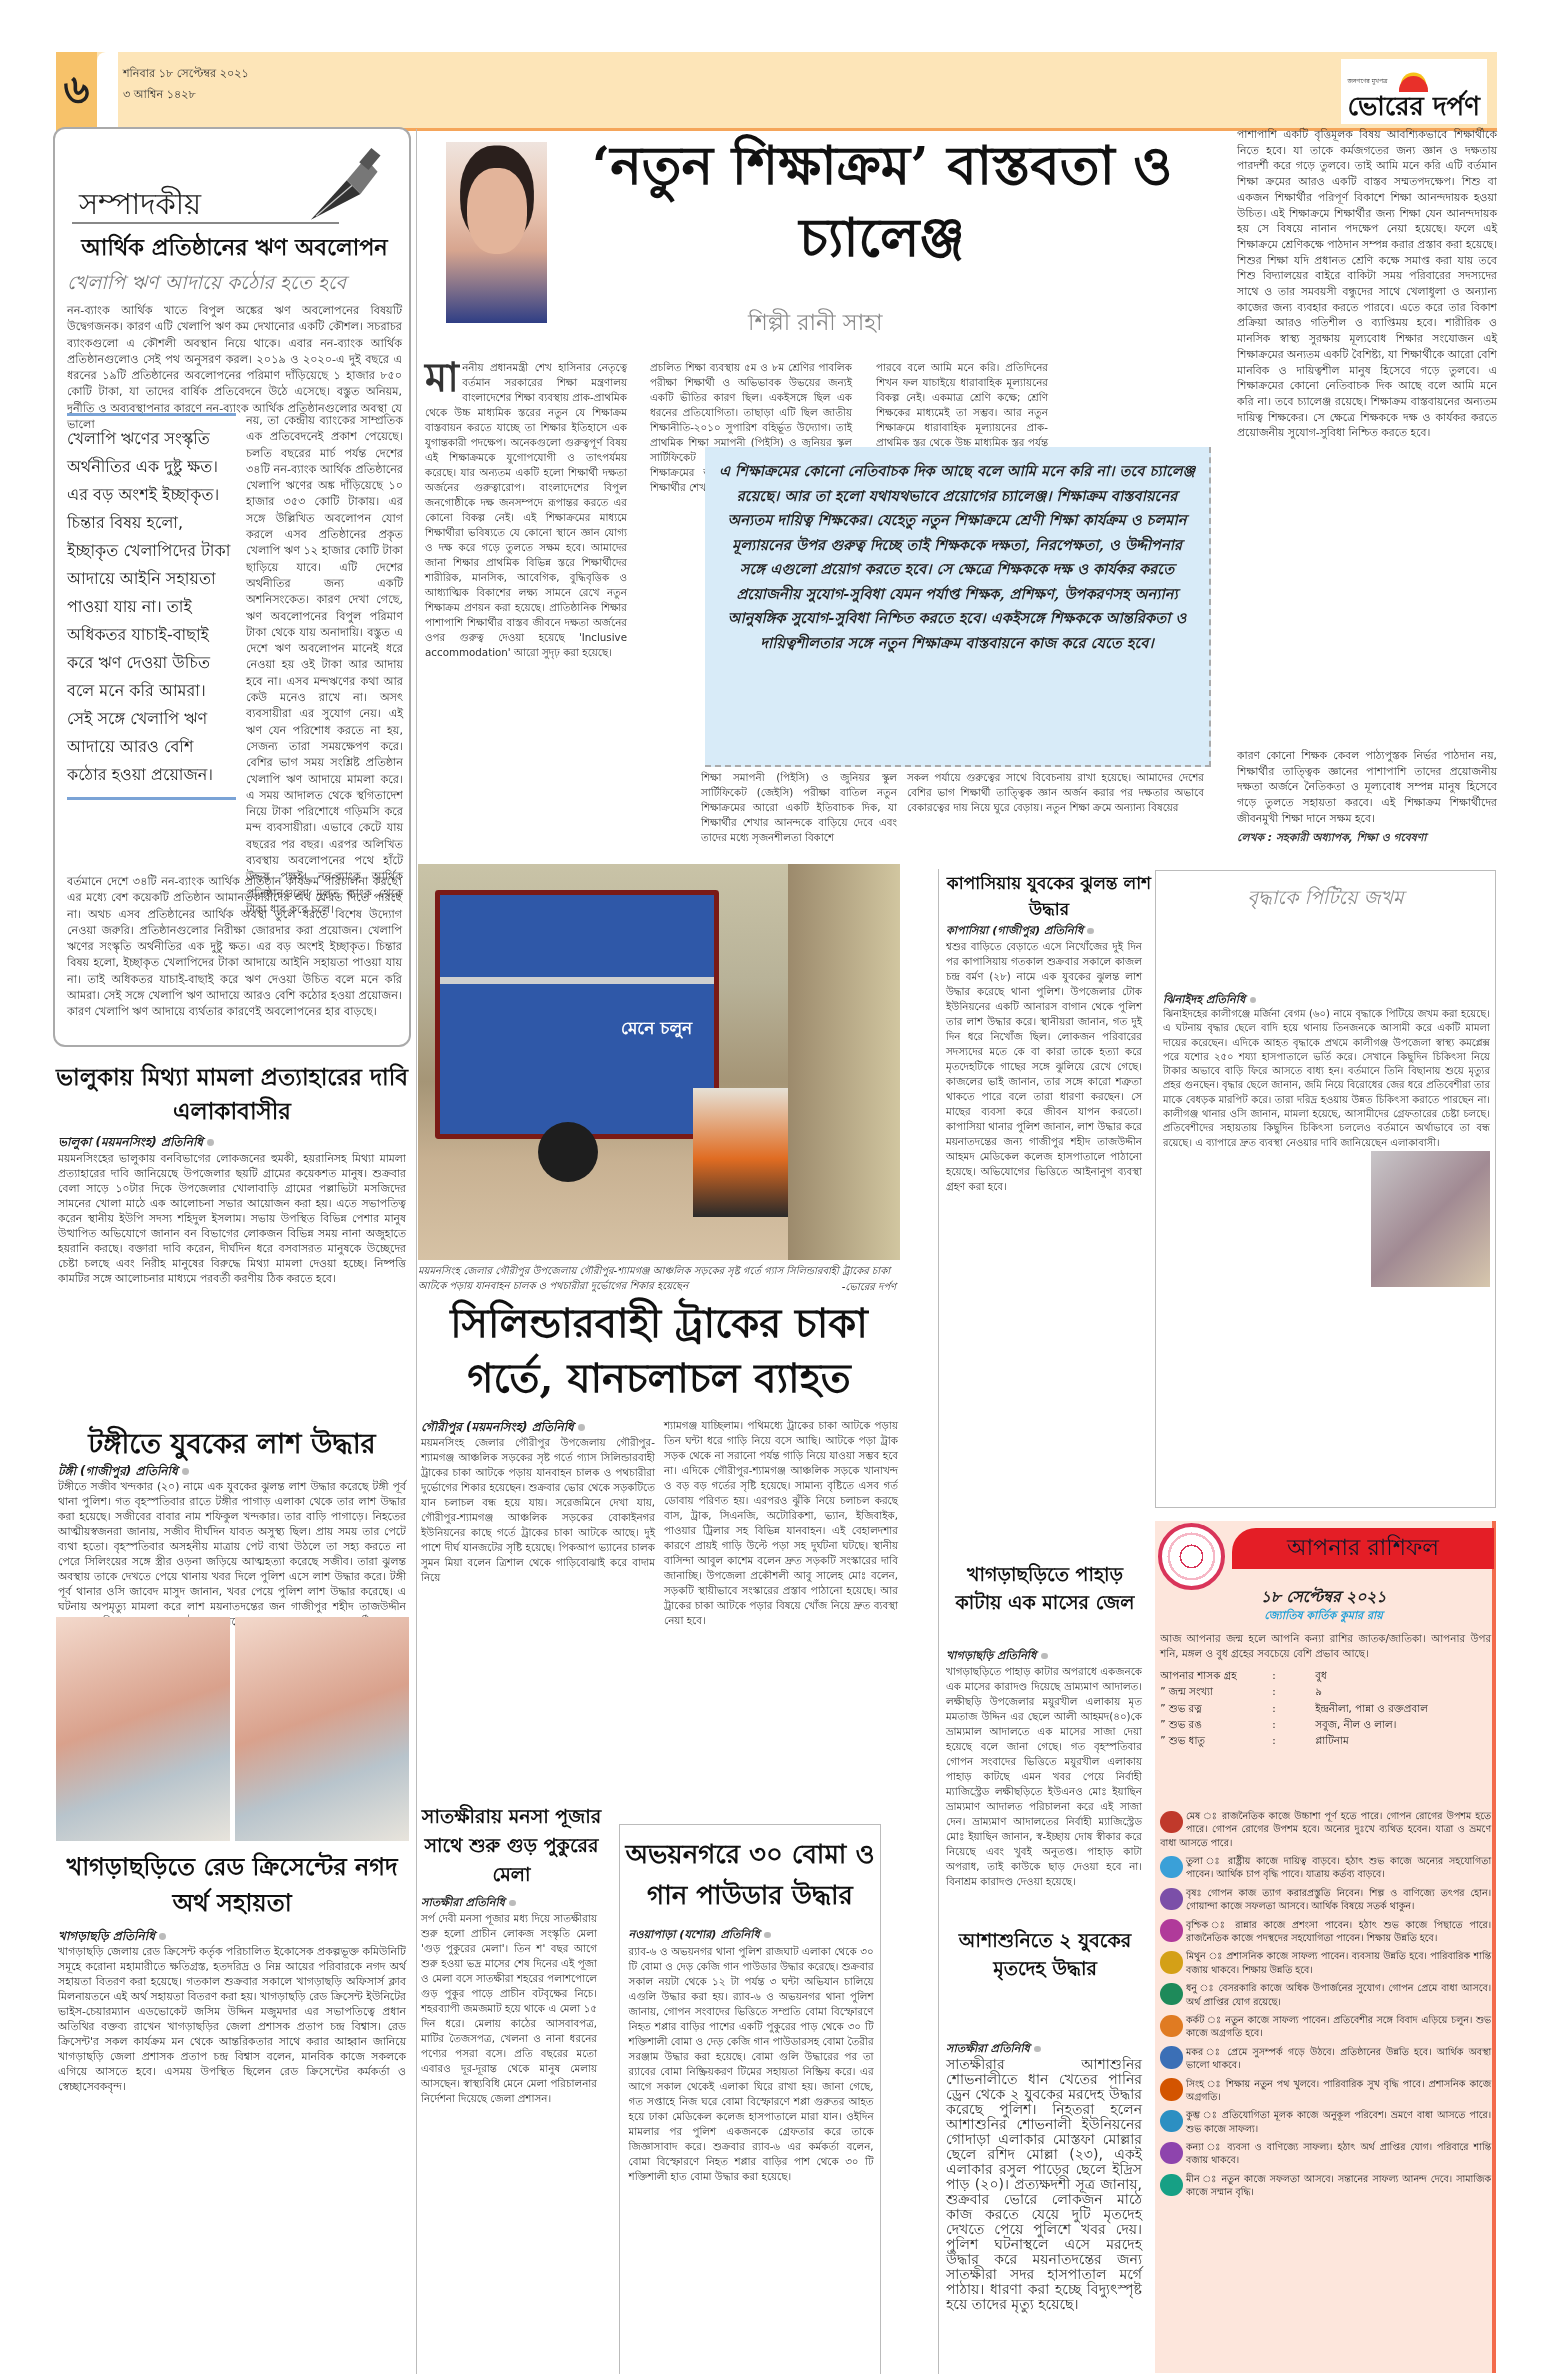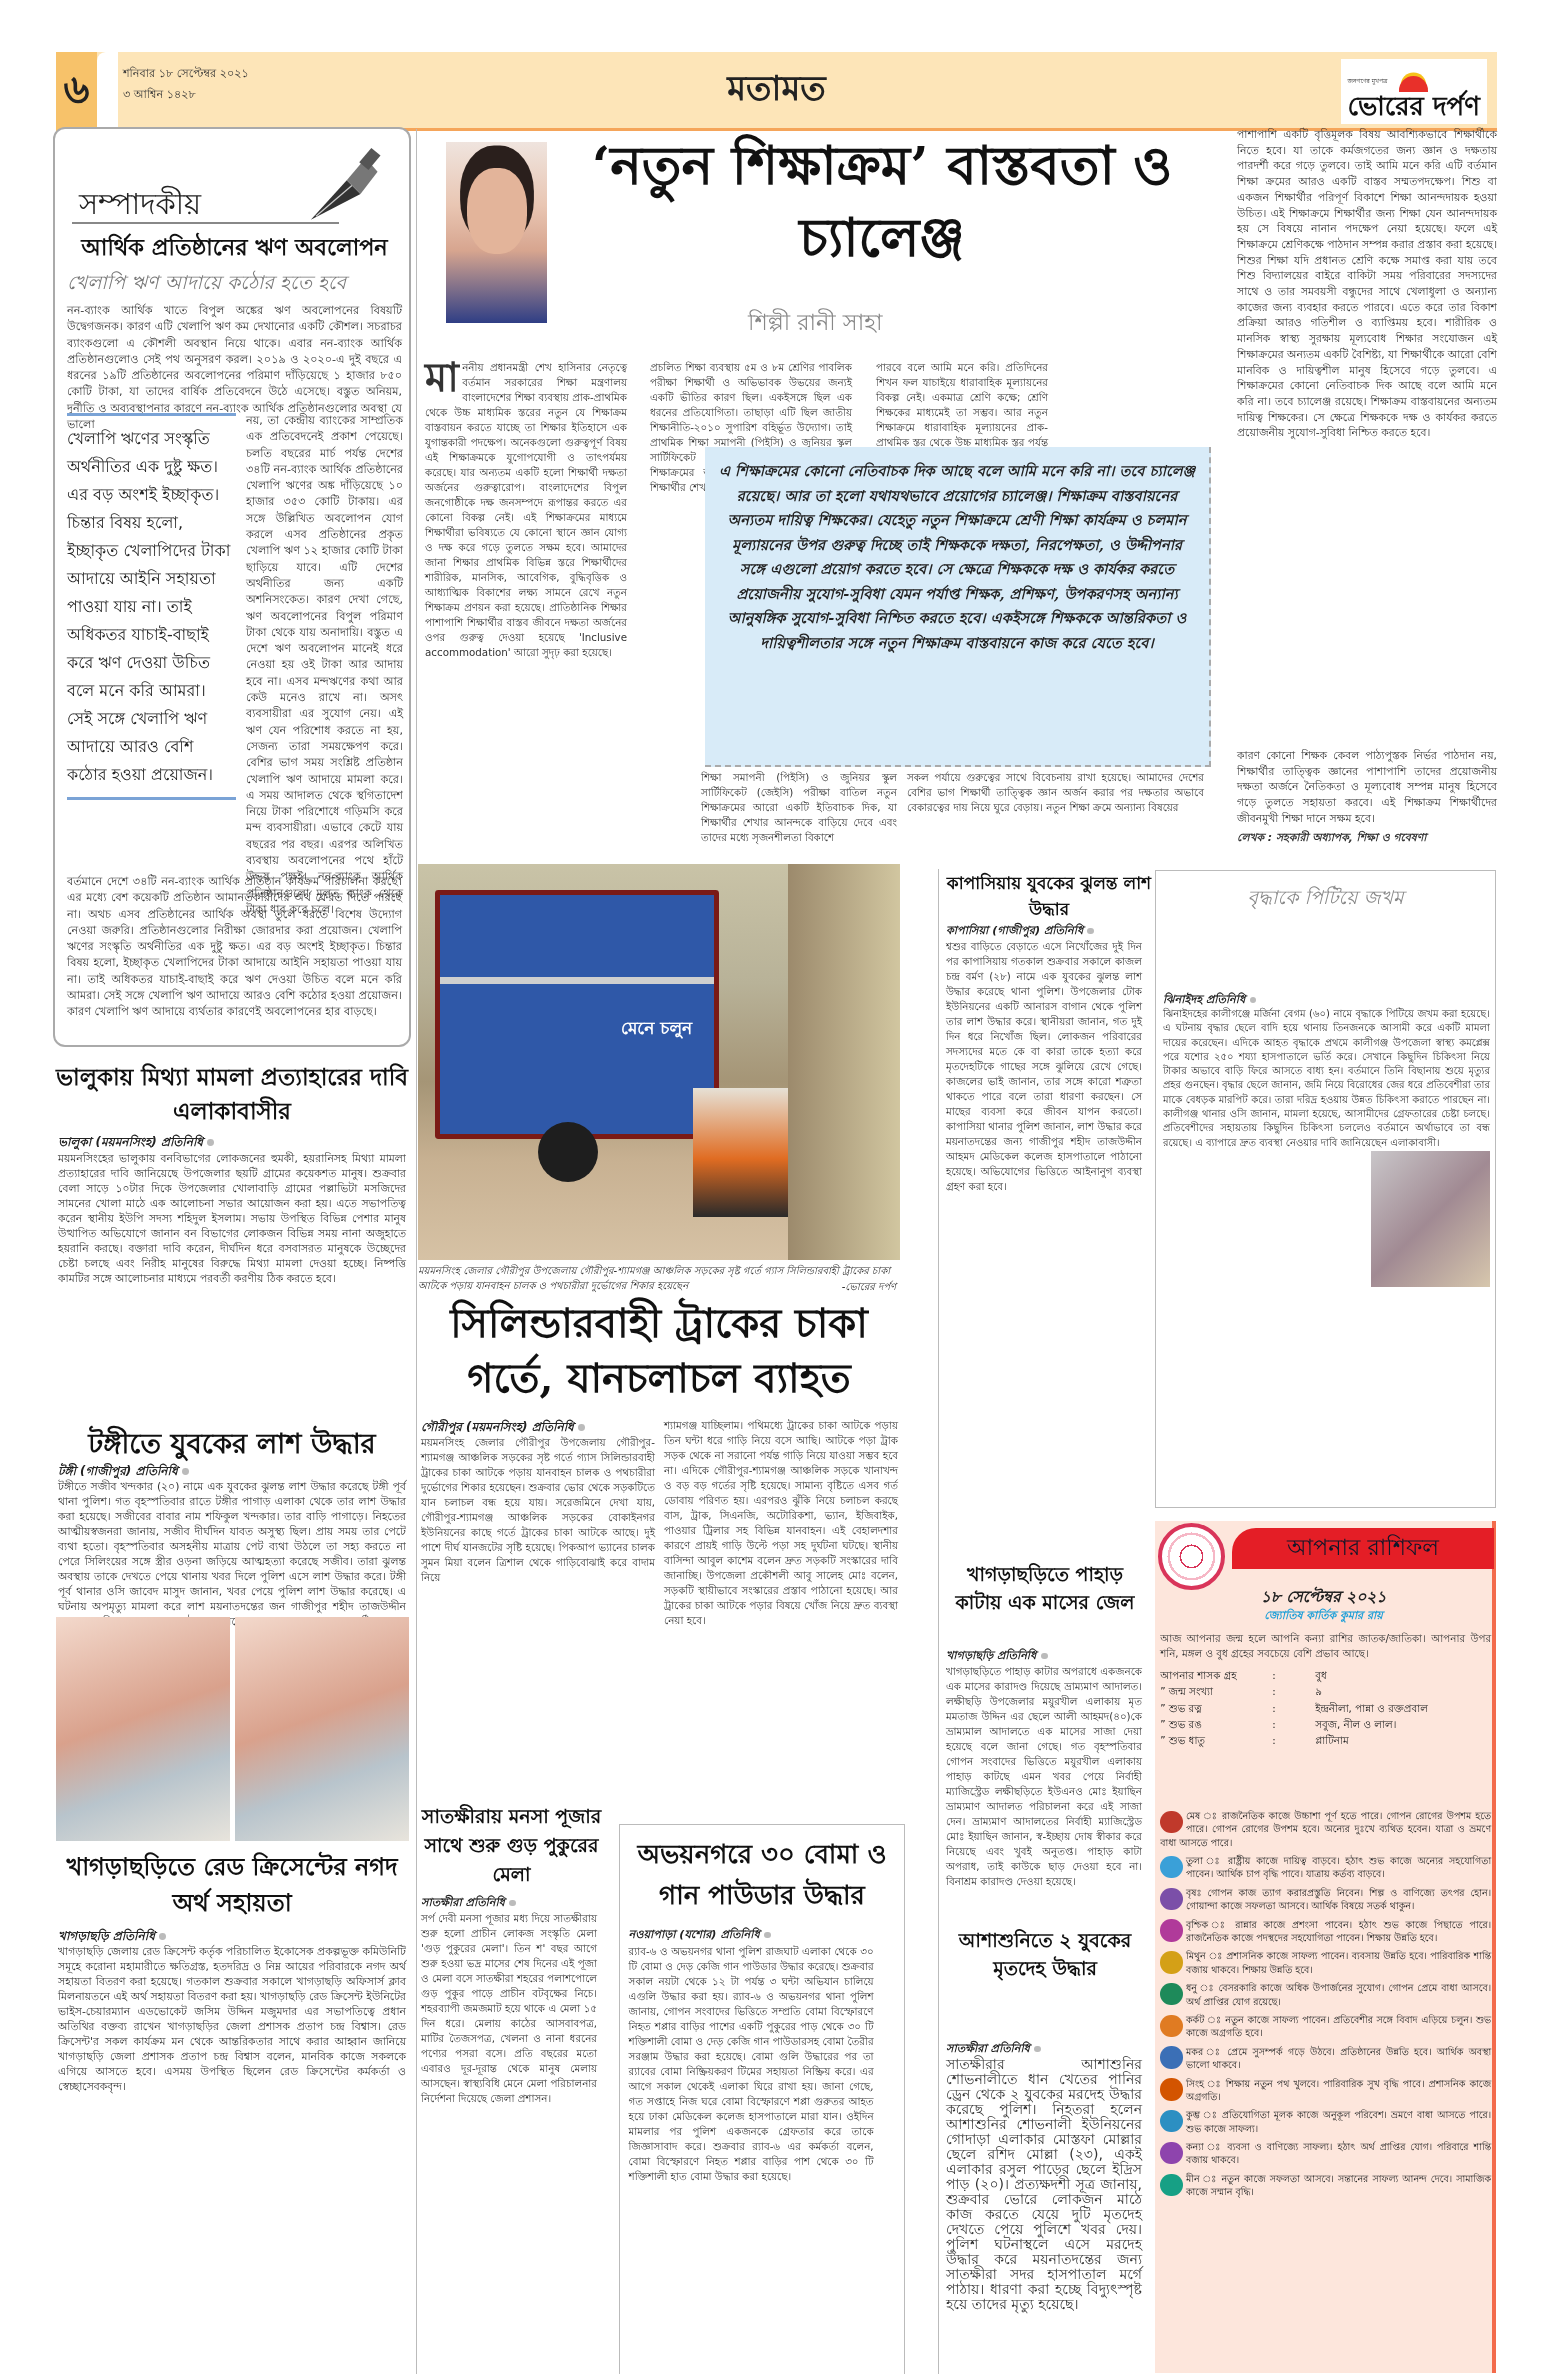--- a/index.html
+++ b/index.html
@@ -85,21 +85,21 @@
 #thrash-photo{left:215px;top:280px;width:119px;height:136px;background:linear-gradient(135deg,#c9c6c9,#a18a93 50%,#d7c7ad)}
 
 #hill-hl{left:946px;top:1561px;width:198px;font-size:19px;line-height:27.5px}
 #hill-by{left:946px;top:1647px;font-size:11.2px}
 #hill-body{left:946px;top:1664px;width:196px;font-size:10.3px;line-height:15px}
 
 #satk-hl{left:421px;top:1802px;width:181px;font-size:19px;line-height:29px}
 #satk-by{left:421px;top:1894px;font-size:11.2px}
 #satk-body{left:421px;top:1911px;width:176px;font-size:10.3px;line-height:15px}
 
-#bomb-box{left:619px;top:1824px;width:286px;height:550px;border:1.7px solid #bbb;border-bottom:none}
+#bomb-box{left:619px;top:1824px;width:262px;height:550px;border:1.7px solid #bbb;border-bottom:none}
 #bomb-hl{left:0;top:8.6px;width:100%;font-size:26px;line-height:41px}
 #bomb-by{left:8.6px;top:101px;font-size:11.2px}
 #bomb-body{left:8.6px;top:119px;width:245px;font-size:10.3px;line-height:15px}
 #ashash-hl{left:946px;top:1927px;width:198px;font-size:19px;line-height:27.5px}
 #ashash-by{left:946px;top:2040px;font-size:11.2px}
 #ashash-body{left:946px;top:2057px;width:196px;font-size:14px;line-height:15px}
 .vrule{width:0.9px;background:#bbb}
 
 #horo-box{left:1155px;top:1521px;width:341px;height:852px;background:#fde6dc;border-right:4.3px solid #f36b4c}
 #horo-banner{left:77px;top:6.9px;width:262px;height:41px;background:#e41e26;border-radius:24px 0 0 0;color:#0f172a;font-size:22.4px;display:flex;align-items:center;justify-content:center;font-family:"DejaVu Serif",serif}
@@ -117,21 +117,20 @@
 </head>
 <body>
 
 <div id="masthead" class="abs">
   <div id="page-num-tab" class="abs">৬</div>
   <div id="date-curl" class="abs"></div>
   <div id="date-lines" class="abs">
     <div>শনিবার ১৮ সেপ্টেম্বর ২০২১</div>
     <div>৩ আশ্বিন ১৪২৮</div>
   </div>
-  <div id="section-title" class="abs">মতামত</div>
   <div id="logo" class="abs">
     <span class="tag">জনগণের মুখপত্র</span>
     <div class="sun"></div>
     <div class="name">ভোরের দর্পণ</div>
   </div>
 </div>
 
 <div id="editorial-box" class="abs">
   <div id="ed-title" class="abs">সম্পাদকীয়</div>
   <div id="ed-rule" class="abs"></div>

